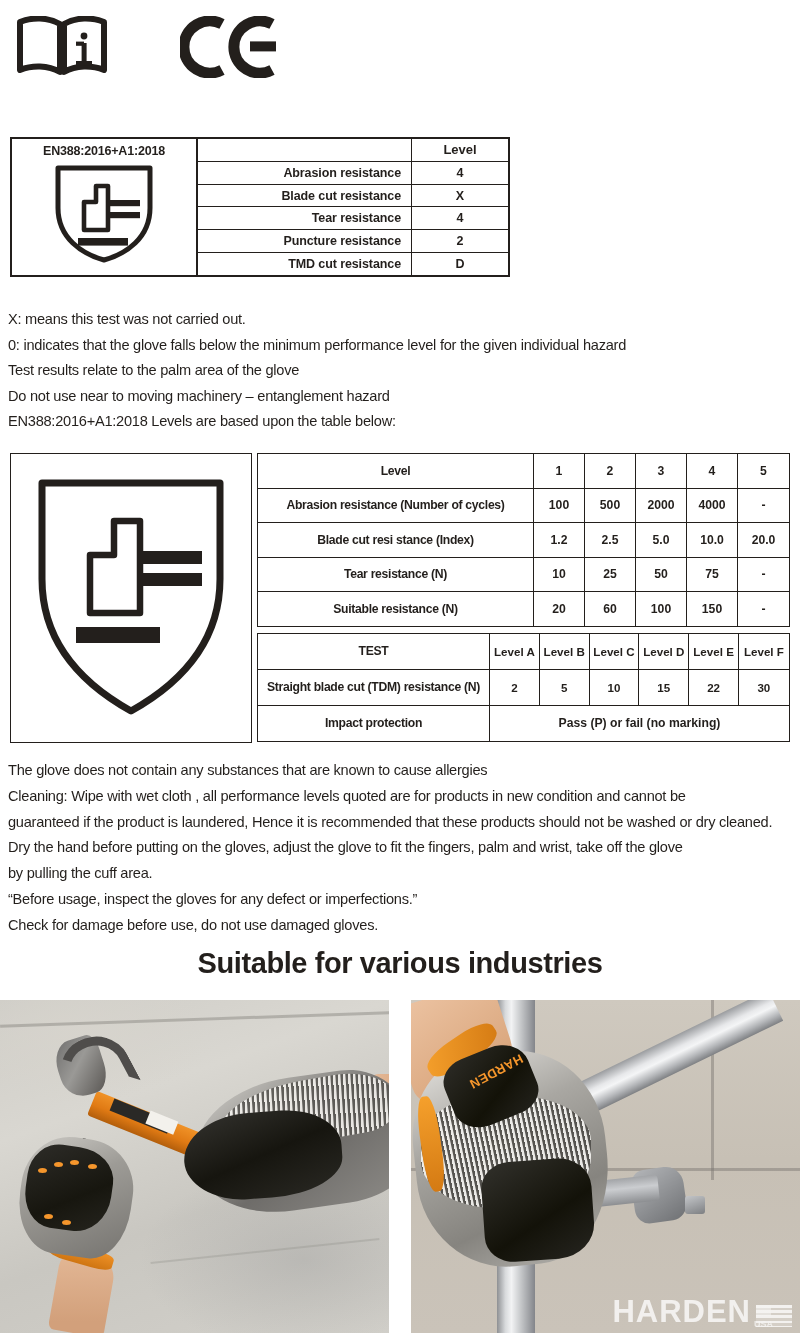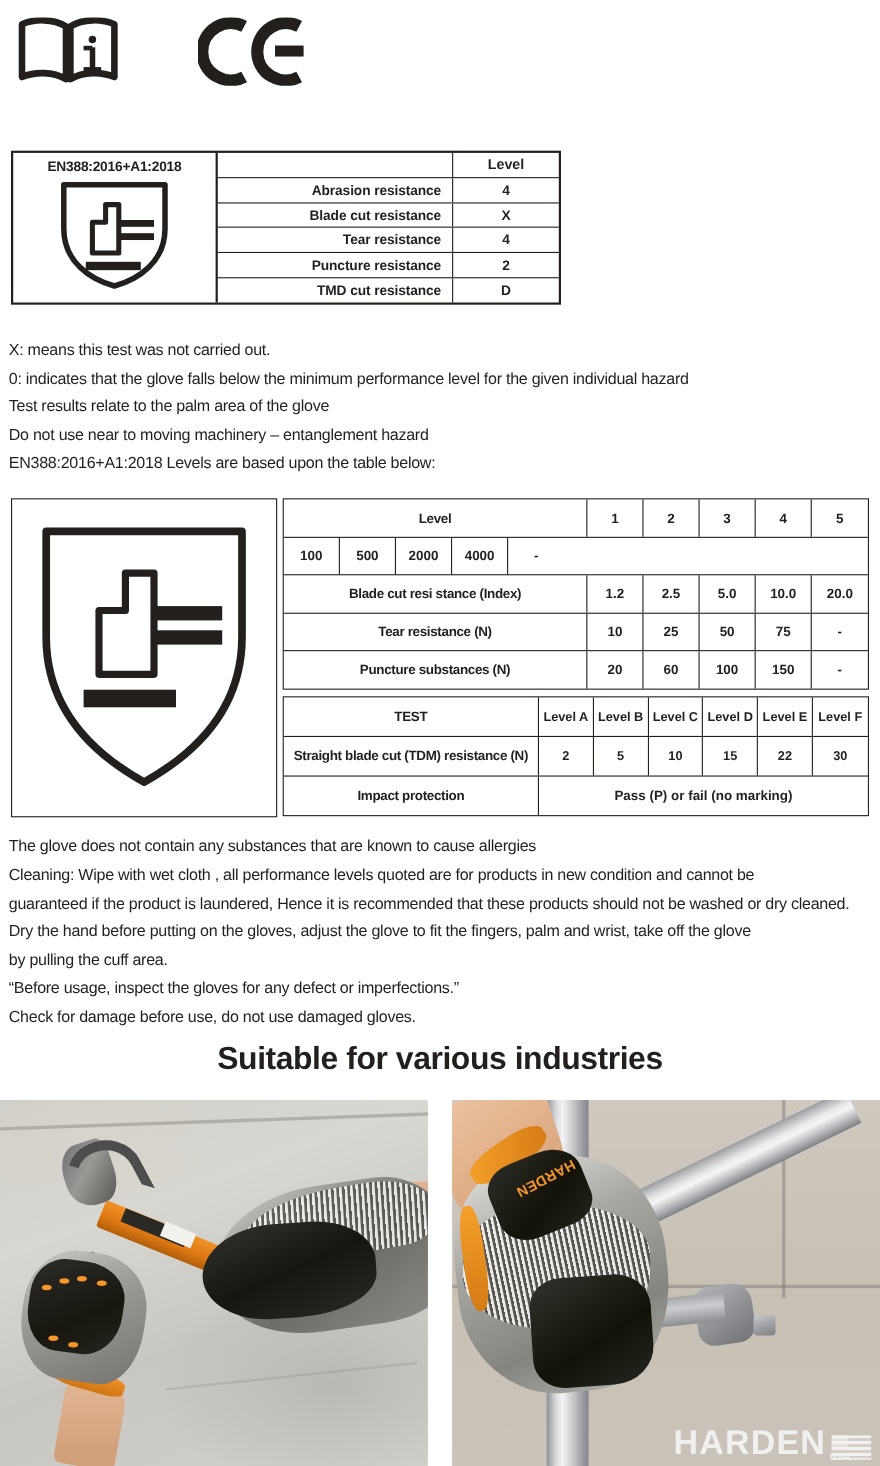--- a/index.html
+++ b/index.html
@@ -599,20 +599,21 @@
     <div class="t2-upper">
       <div class="t2-row">
         <div class="t2-label">Level</div>
         <div class="t2-cell">1</div>
         <div class="t2-cell">2</div>
         <div class="t2-cell">3</div>
         <div class="t2-cell">4</div>
         <div class="t2-cell">5</div>
       </div>
       <div class="t2-row">
+        <div class="t2-label">Abrasion resistance (Number of cycles)</div>
         <div class="t2-cell">100</div>
         <div class="t2-cell">500</div>
         <div class="t2-cell">2000</div>
         <div class="t2-cell">4000</div>
         <div class="t2-cell">-</div>
       </div>
       <div class="t2-row">
         <div class="t2-label">Blade cut resi stance (Index)</div>
         <div class="t2-cell">1.2</div>
         <div class="t2-cell">2.5</div>
@@ -622,21 +623,21 @@
       </div>
       <div class="t2-row">
         <div class="t2-label">Tear resistance (N)</div>
         <div class="t2-cell">10</div>
         <div class="t2-cell">25</div>
         <div class="t2-cell">50</div>
         <div class="t2-cell">75</div>
         <div class="t2-cell">-</div>
       </div>
       <div class="t2-row">
-        <div class="t2-label">Puncture substances (N)</div>
+        <div class="t2-label">Suitable resistance (N)</div>
         <div class="t2-cell">20</div>
         <div class="t2-cell">60</div>
         <div class="t2-cell">100</div>
         <div class="t2-cell">150</div>
         <div class="t2-cell">-</div>
       </div>
     </div>
 
     <div class="t2-lower">
       <div class="t2-row">

